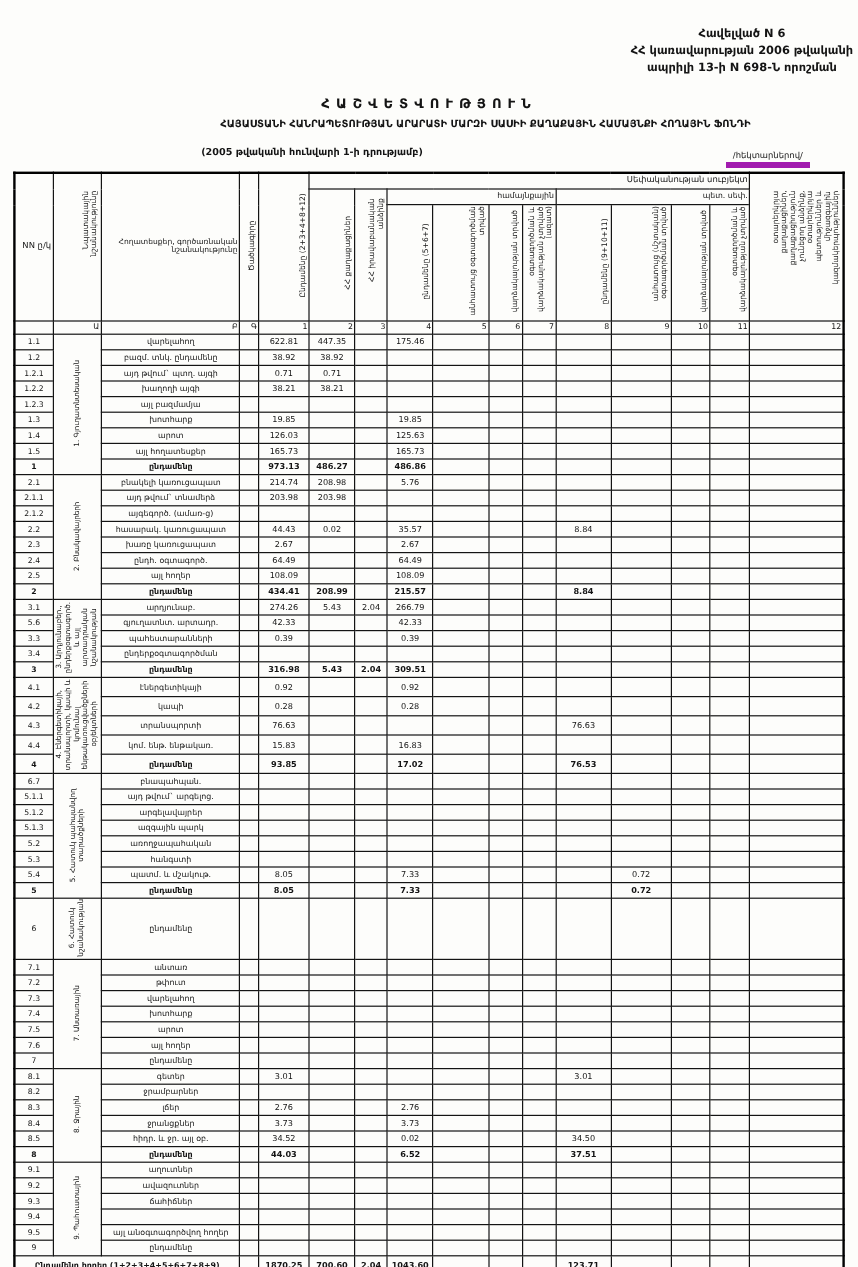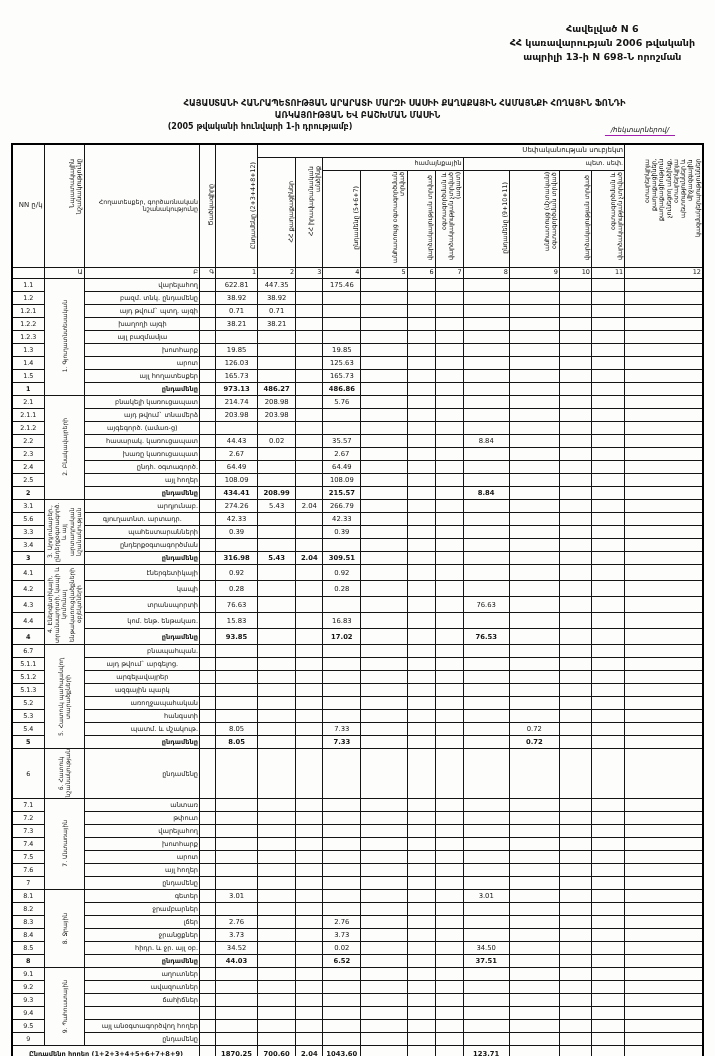--- a/index.html
+++ b/index.html
@@ -1,53 +1,53 @@
 <!DOCTYPE html>
 <html><head>
 <meta charset="utf-8">
 <style>
   html,body{margin:0;padding:0;background:#e8e8e4;}
   .page{
     position:relative;width:715px;height:1056px;margin:0 auto;
     background:#fdfdfb;color:#141414;
     font-family:"DejaVu Sans",sans-serif;overflow:hidden;
   }
-  .appendix{position:absolute;top:22px;right:20px;text-align:center;
+  .appendix{position:absolute;top:22px;right:4px;text-align:center;
     font-size:9.5px;font-weight:bold;line-height:1.45;}
   .doc-title{position:absolute;top:80px;left:0;width:100%;text-align:center;
     font-size:11px;font-weight:bold;letter-spacing:5px;}
   .doc-sub1{position:absolute;top:98px;left:0;width:100%;text-align:center;
     font-size:8.3px;font-weight:bold;padding-left:47px;}
   .doc-sub2{position:absolute;top:110px;left:0;width:100%;text-align:center;
     font-size:8.3px;font-weight:bold;}
   .doc-sub3{position:absolute;top:122px;left:60px;width:400px;text-align:center;
     font-size:8px;font-weight:bold;}
-  .unit-note{position:absolute;top:126px;right:40px;font-size:7px;font-style:italic;
-    border-bottom:1px solid #a21caf;padding:0 6px 1px 6px;}
+  .unit-note{position:absolute;top:126px;right:40px;font-size:7px;
+    border-bottom:5px solid #a21caf;padding:0 6px 1px 6px;}
   table.report{
     position:absolute;top:143px;left:11px;border-collapse:collapse;
     table-layout:fixed;width:693px;
   }
   table.report th,table.report td{
     border:1px solid #141414;padding:0 1px;overflow:hidden;
     font-weight:normal;vertical-align:middle;
   }
   table.report{border:2px solid #000;}
   thead th{font-size:6.3px;text-align:right;line-height:1.1;}
   th.band{height:12px;font-size:7px;}
   th.grp{height:12px;font-size:6.5px;}
   tr.vhead th{height:96px;}
   tr.letters th{height:10px;font-size:6.5px;}
   .vert span{display:inline-block;writing-mode:vertical-rl;transform:rotate(180deg);
     max-height:92px;white-space:normal;line-height:1.15;}
   th.nnh{font-size:7px;}
   tbody td{font-size:6.6px;height:12px;}
   tbody td.num{text-align:center;font-size:6.8px;}
   tbody td.no{text-align:center;font-size:6.4px;}
-  tbody td.lbl{text-align:right;padding-left:2px;white-space:nowrap;}
+  tbody td.lbl{text-align:center;padding-left:2px;white-space:nowrap;}
   tbody td.lbl.ctr{text-align:center;}
   tbody td.section-cell{text-align:center;font-size:6px;}
   tbody td.section-cell span{max-height:none;line-height:1.2;}
   tr.bold td{font-weight:bold;}
   tr.sec-3 td{height:15px;}
   tr.sec-5 td{height:38px;}
   tr.total-row td{height:16px;font-weight:bold;font-size:6.8px;}
   tr.total-row td.tlabel{text-align:center;font-size:6.6px;}
   .footer-left{position:absolute;left:55px;top:1008px;font-size:9.5px;line-height:1.35;}
   .footer-sign{position:absolute;left:530px;top:1074px;font-size:10px;}
@@ -56,22 +56,22 @@
 <body>
 
 <div class="page">
 
   <div class="appendix">
     <div>Հավելված N 6</div>
     <div>ՀՀ կառավարության 2006 թվականի</div>
     <div>ապրիլի 13-ի N 698-Ն որոշման</div>
   </div>
 
+  <div class="doc-title">ՀԱՇՎԵՏՎՈՒԹՅՈՒՆ</div>
   <div class="doc-sub1">ՀԱՅԱՍՏԱՆԻ ՀԱՆՐԱՊԵՏՈՒԹՅԱՆ ԱՐԱՐԱՏԻ ՄԱՐԶԻ ՍԱՍԻԻ ՔԱՂԱՔԱՅԻՆ ՀԱՄԱՅՆՔԻ ՀՈՂԱՅԻՆ ՖՈՆԴԻ</div>
-  <div class="doc-sub2">ԱՌԿԱՅՈՒԹՅԱՆ ԵՎ ԲԱՇԽՄԱՆ ՄԱՍԻՆ</div>
   <div class="doc-sub3">(2005 թվականի հունվարի 1-ի դրությամբ)</div>
   <div class="unit-note">/հեկտարներով/</div>
 
   <table class="report" id="report-table">
       <colgroup>
         <col style="width: 32px;">
         <col style="width: 40px;">
         <col style="width: 115px;">
         <col style="width: 16px;">
         <col style="width: 42px;">

